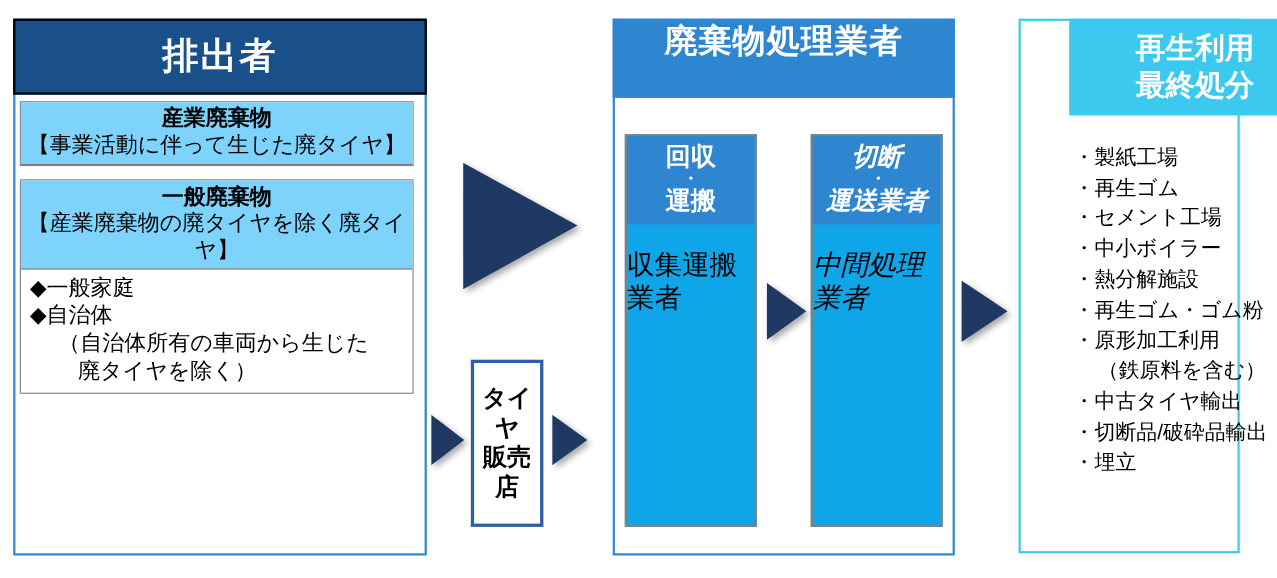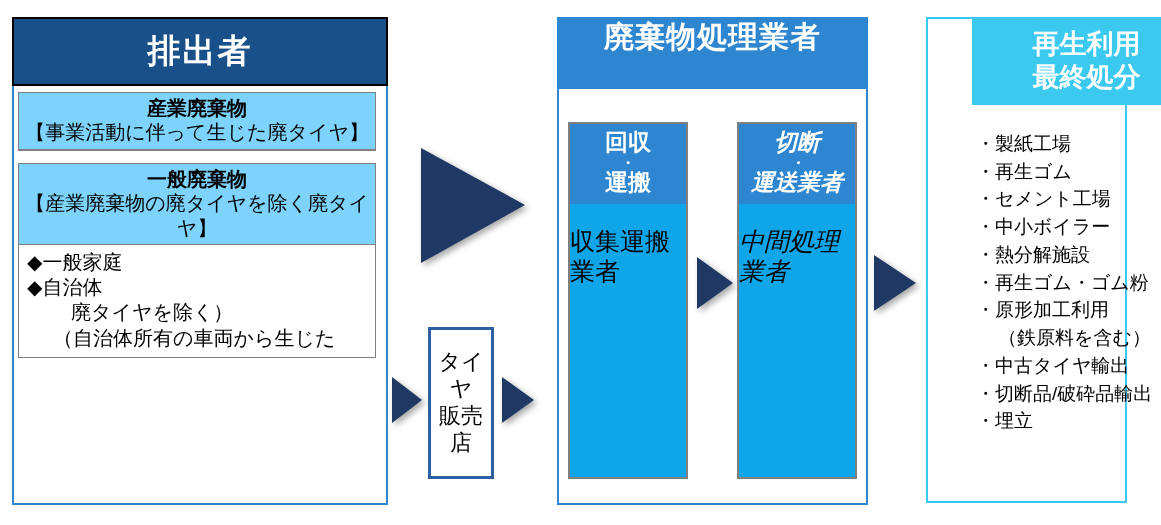--- a/index.html
+++ b/index.html
@@ -110,21 +110,21 @@
   }
   .right-list .li.sub{padding-left:22px;}
 
   
   .tire-box{
     position:absolute;left:428px;top:327px;width:66px;height:152px;
     box-sizing:border-box;
     border:3px solid #2E5FA3;
     background:#ffffff;
     display:flex;align-items:center;justify-content:center;
-    text-align:center;font-size:22px;color:#000;line-height:1.22;
+    text-align:center;font-size:22px;color:#000;line-height:1.22;font-weight:bold;
   }
 
   
   .arrow{position:absolute;filter:drop-shadow(3px 3px 3px rgba(0,0,0,0.35));}
   .arrow svg{display:block;}
 </style>
 </head>
 <body>
 
 <div id="canvas">
@@ -145,22 +145,22 @@
     <div style="height:12px;"></div>
 
     <div class="subcard">
       <div class="subcard-head">
         <span class="t1">一般廃棄物</span>
         <span class="t2">【産業廃棄物の廃タイヤを除く廃タイヤ】</span>
       </div>
       <div class="subcard-list">
         <div class="li">◆一般家庭</div>
         <div class="li">◆自治体</div>
+        <div class="li ind2">（自治体所有の車両から生じた</div>
         <div class="li ind3">廃タイヤを除く）</div>
-        <div class="li ind2">（自治体所有の車両から生じた</div>
       </div>
     </div>
 
   </div>
 
   <div class="arrow" style="left:421px;top:148px;">
     <svg width="104" height="115" viewBox="0 0 104 115">
         <polygon points="0,0 104,57 0,115" fill="#1F3864"></polygon>
       </svg>
   </div>

